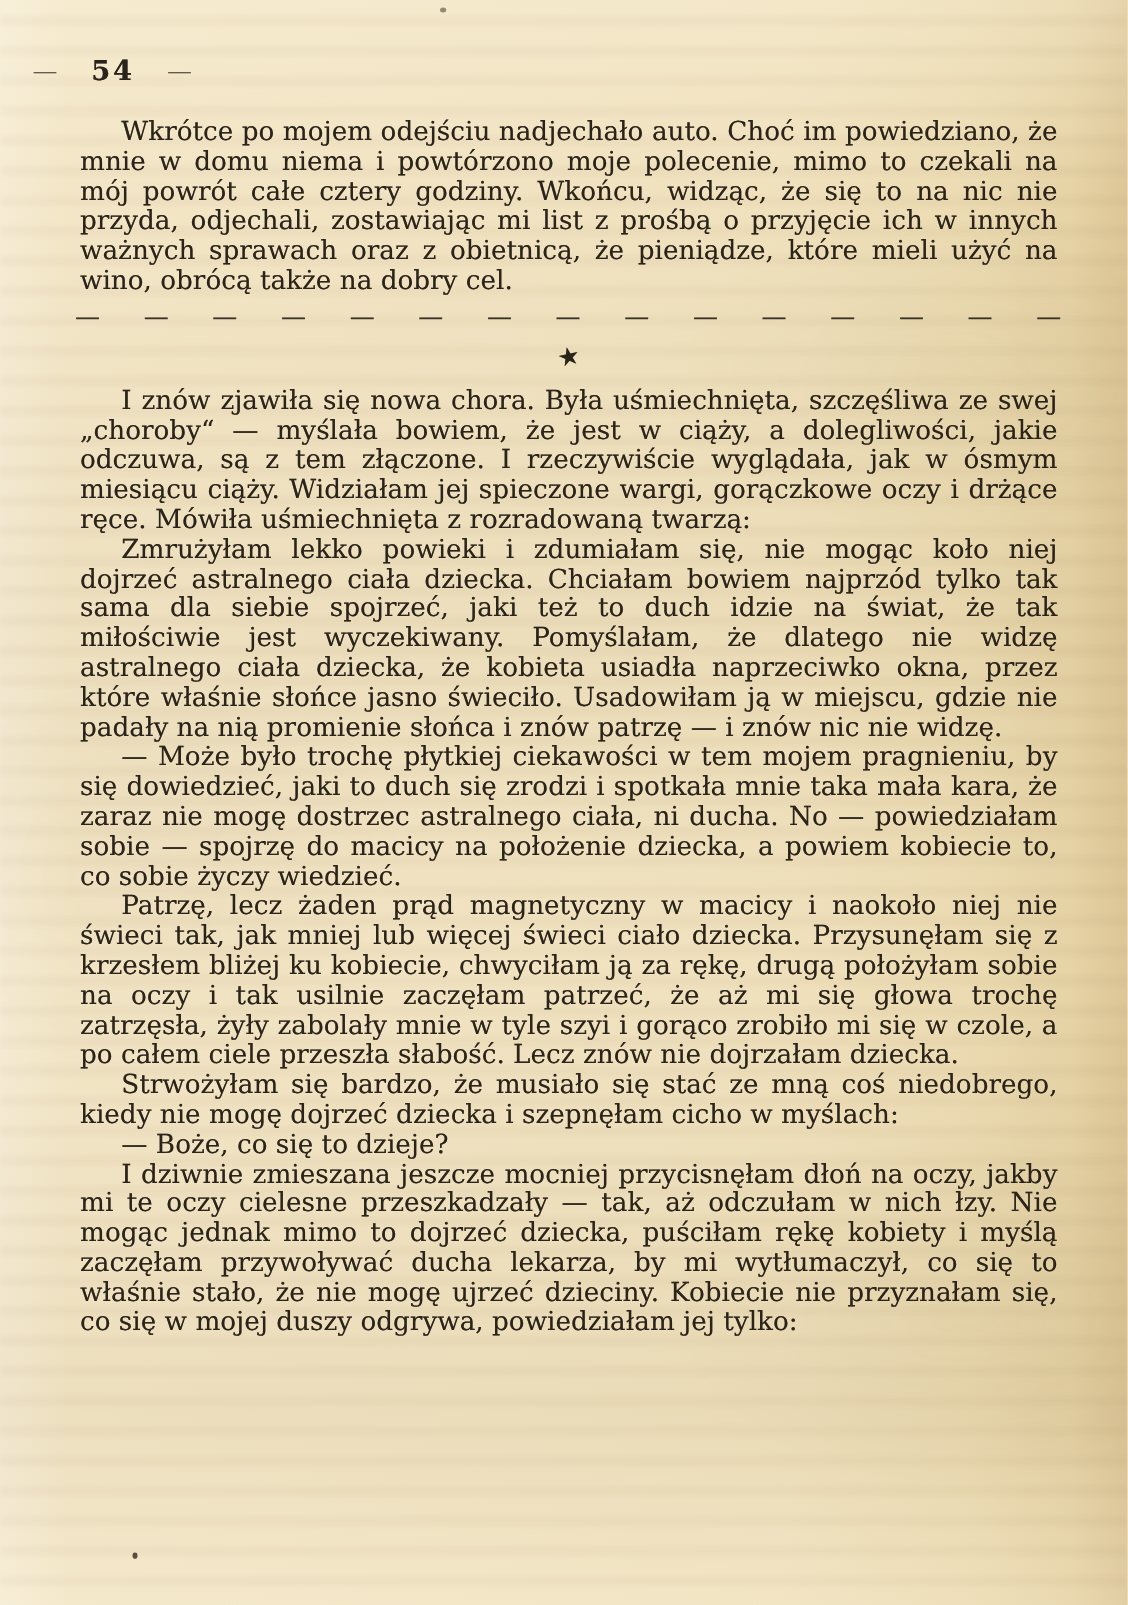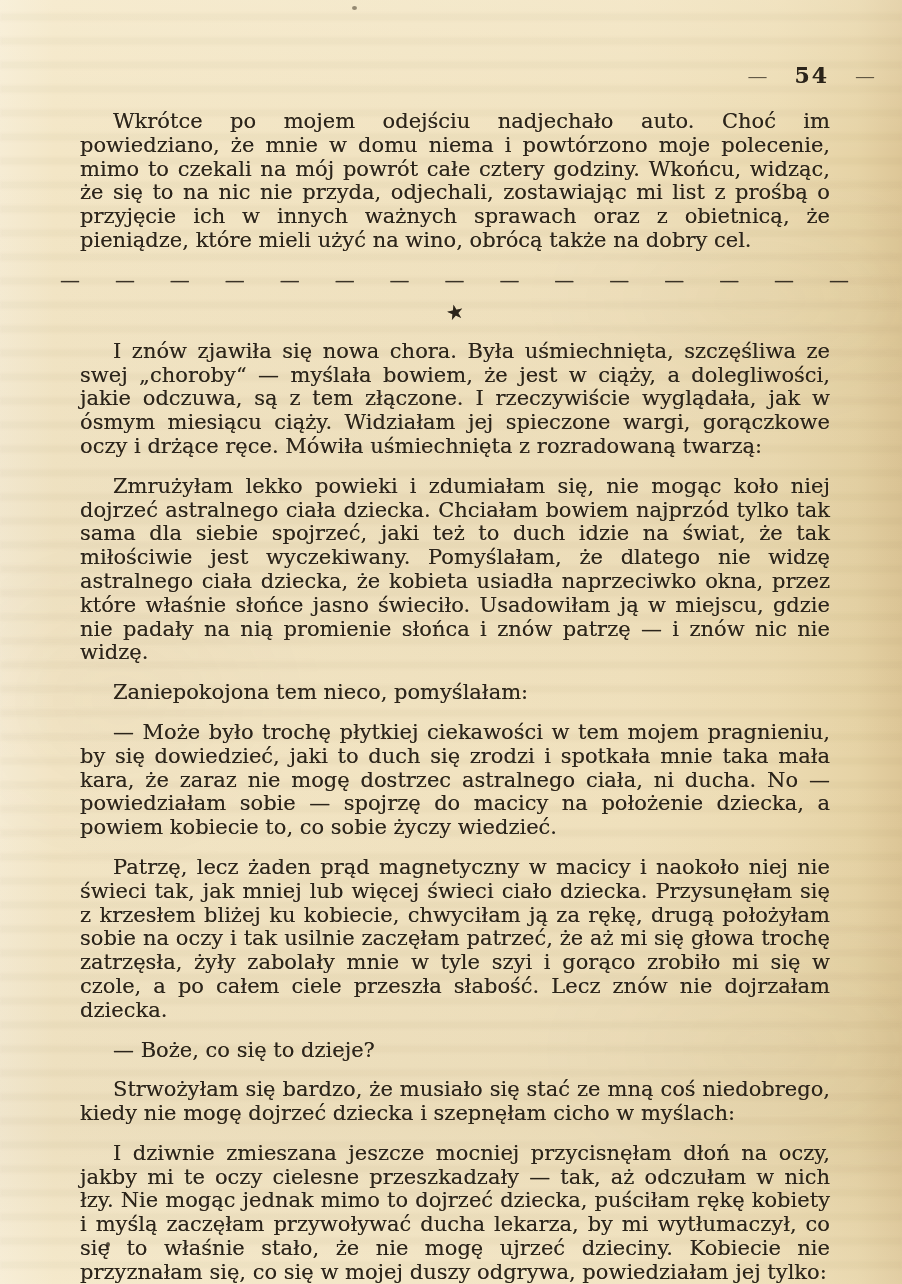--- a/index.html
+++ b/index.html
@@ -49,24 +49,24 @@
         rgba(0,0,0,0) 21px, rgba(0,0,0,0) 24px),
       radial-gradient(ellipse 340px 200px at 760px 300px, rgba(120,95,50,0.05), rgba(0,0,0,0) 70%),
       radial-gradient(ellipse 300px 260px at 120px 700px, rgba(120,95,50,0.045), rgba(0,0,0,0) 70%),
       radial-gradient(ellipse 360px 220px at 770px 1050px, rgba(120,95,50,0.05), rgba(0,0,0,0) 70%);
     filter: blur(1.6px);
     opacity: 0.75;
     pointer-events: none;
   }
   .page-number-row {
     position: absolute;
-    top: 62px;
+    top: 44px;
     left: 0;
     width: 100%;
-    text-align: right;
+    text-align: left;
     font-size: 22px;
     line-height: 26px;
     letter-spacing: 1px;
     white-space: nowrap;
   }
   .pn-dash {
     display: inline-block;
     margin: 0 26px;
     transform: scaleY(0.8);
     opacity: 0.75;
@@ -83,21 +83,21 @@
     position: absolute;
     left: 64px;
     top: 94px;
     width: 782px;
     font-size: 21px;
     line-height: 23.8px;
     text-align: justify;
     text-shadow: 0 0 0.5px rgba(43,36,26,0.5);
   }
   .para {
-    margin: 16px;
+    margin: 0;
     text-indent: 33px;
   }
   .dash-rule {
     margin: 5px -4px 3px -4px;
     height: 22px;
     overflow: hidden;
     text-align: justify;
     text-align-last: justify;
     word-spacing: 24px;
     letter-spacing: 1px;
@@ -148,20 +148,19 @@
   <div class="page-number-row">
     <span class="pn-dash">—</span><span class="pn-value">54</span><span class="pn-dash">—</span>
   </div>
 
   <div class="text-block" id="text-block">
       <p class="para">Wkrótce po mojem odejściu nadjechało auto. Choć im powiedziano, że mnie w domu niema i powtórzono moje polecenie, mimo to czekali na mój powrót całe cztery godziny. Wkońcu, widząc, że się to na nic nie przyda, odjechali, zostawiając mi list z prośbą o przyjęcie ich w innych ważnych sprawach oraz z obietnicą, że pieniądze, które mieli użyć na wino, obrócą także na dobry cel.</p>
       <div class="dash-rule">— — — — — — — — — — — — — — — — —</div>
       <div class="star-divider"><span class="star-glyph">★</span></div>
       <p class="para">I znów zjawiła się nowa chora. Była uśmiechnięta, szczęśliwa ze swej „choroby“ — myślała bowiem, że jest w ciąży, a dolegliwości, jakie odczuwa, są z tem złączone. I rzeczywiście wyglądała, jak w ósmym miesiącu ciąży. Widziałam jej spieczone wargi, gorączkowe oczy i drżące ręce. Mówiła uśmiechnięta z rozradowaną twarzą:</p>
       <p class="para">Zmrużyłam lekko powieki i zdumiałam się, nie mogąc koło niej dojrzeć astralnego ciała dziecka. Chciałam bowiem najprzód tylko tak sama dla siebie spojrzeć, jaki też to duch idzie na świat, że tak miłościwie jest wyczekiwany. Pomyślałam, że dlatego nie widzę astralnego ciała dziecka, że kobieta usiadła naprzeciwko okna, przez które właśnie słońce jasno świeciło. Usadowiłam ją w miejscu, gdzie nie padały na nią promienie słońca i znów patrzę — i znów nic nie widzę.</p>
-      <p class="para">Zaniepokojona tem nieco, pomyślałam:</p>
       <p class="para dialog">— Może było trochę płytkiej ciekawości w tem mojem pragnieniu, by się dowiedzieć, jaki to duch się zrodzi i spotkała mnie taka mała kara, że zaraz nie mogę dostrzec astralnego ciała, ni ducha. No — powiedziałam sobie — spojrzę do macicy na położenie dziecka, a powiem kobiecie to, co sobie życzy wiedzieć.</p>
       <p class="para">Patrzę, lecz żaden prąd magnetyczny w macicy i naokoło niej nie świeci tak, jak mniej lub więcej świeci ciało dziecka. Przysunęłam się z krzesłem bliżej ku kobiecie, chwyciłam ją za rękę, drugą położyłam sobie na oczy i tak usilnie zaczęłam patrzeć, że aż mi się głowa trochę zatrzęsła, żyły zabolały mnie w tyle szyi i gorąco zrobiło mi się w czole, a po całem ciele przeszła słabość. Lecz znów nie dojrzałam dziecka.</p>
+      <p class="para">Strwożyłam się bardzo, że musiało się stać ze mną coś niedobrego, kiedy nie mogę dojrzeć dziecka i szepnęłam cicho w myślach:</p>
       <p class="para dialog">— Boże, co się to dzieje?</p>
-      <p class="para">Strwożyłam się bardzo, że musiało się stać ze mną coś niedobrego, kiedy nie mogę dojrzeć dziecka i szepnęłam cicho w myślach:</p>
       <p class="para">I dziwnie zmieszana jeszcze mocniej przycisnęłam dłoń na oczy, jakby mi te oczy cielesne przeszkadzały — tak, aż odczułam w nich łzy. Nie mogąc jednak mimo to dojrzeć dziecka, puściłam rękę kobiety i myślą zaczęłam przywoływać ducha lekarza, by mi wytłumaczył, co się to właśnie stało, że nie mogę ujrzeć dzieciny. Kobiecie nie przyznałam się, co się w mojej duszy odgrywa, powiedziałam jej tylko:</p>
     </div>
 </div>
 
 </body></html>

